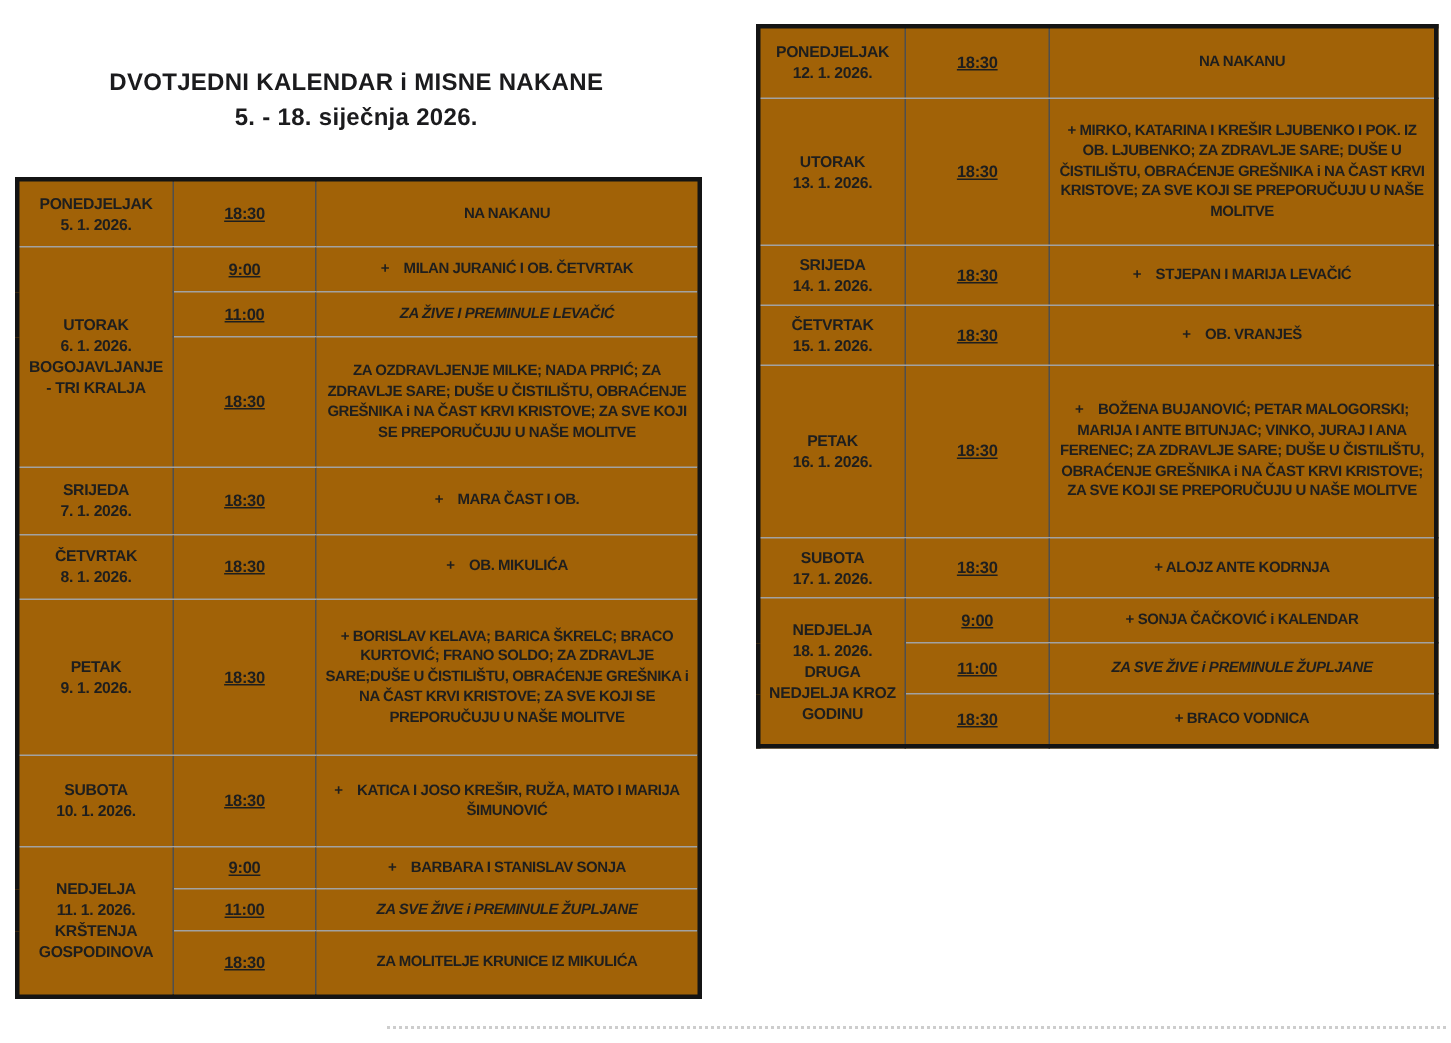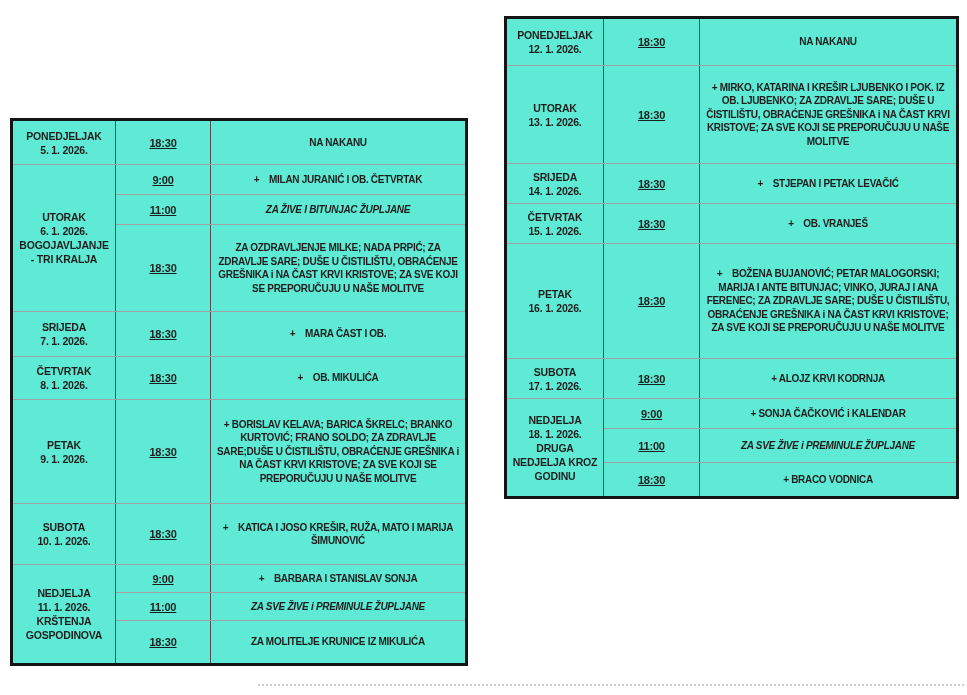--- a/index.html
+++ b/index.html
@@ -18,21 +18,21 @@
     position: absolute; left: 10px; top: 44px; width: 455px;
     text-align: center; font-weight: 700; font-size: 16px; line-height: 23px;
     letter-spacing: 0.2px; color: #1b1b1d;
   }
 
   table.cal {
     position: absolute;
     border-collapse: collapse;
     table-layout: fixed;
     border: 3px solid #141414;
-    background: #5eead4;
+    background: #a16207;
   }
   #week1 { left: 10px;  top: 118px; width: 455px; }
   #week2 { left: 504px; top: 16px;  width: 452px; }
 
   table.cal td {
     border-top: 1.5px solid #a2a2a2;
     border-bottom: 1.5px solid #a2a2a2;
     border-left: 1.5px solid #4f4f4f;
     border-right: 1.5px solid #4f4f4f;
     vertical-align: middle;
@@ -56,20 +56,22 @@
     position: absolute; left: 258px; top: 684px; width: 706px; height: 0;
     border-top: 2px dotted #cdcdcd;
   }
 </style>
 </head>
 <body>
 
 <div class="page">
 
   <div class="title">
+    <div>DVOTJEDNI KALENDAR i MISNE NAKANE</div>
+    <div>5. - 18. siječnja 2026.</div>
   </div>
 
   <table class="cal" id="week1">
     <colgroup>
         <col style="width:104px">
         <col style="width:95px">
         <col style="width:256px">
       </colgroup>
     <tbody>
       <tr style="height:45px">
@@ -81,21 +83,21 @@
       <tr style="height:30px">
         <td class="day" rowspan="3">UTORAK
 6. 1. 2026.
 BOGOJAVLJANJE
 - TRI KRALJA</td>
         <td class="time">9:00</td>
         <td class="intent">+ MILAN JURANIĆ I OB. ČETVRTAK</td>
       </tr>
       <tr style="height:30px">
         <td class="time">11:00</td>
-        <td class="intent italic">ZA ŽIVE I BITUNJAC ŽUPLJANE</td>
+        <td class="intent italic">ZA ŽIVE I PREMINULE LEVAČIĆ</td>
       </tr>
       <tr style="height:87px">
         <td class="time">18:30</td>
         <td class="intent">ZA OZDRAVLJENJE MILKE; NADA PRPIĆ; ZA ZDRAVLJE SARE; DUŠE U ČISTILIŠTU, OBRAĆENJE GREŠNIKA i NA ČAST KRVI KRISTOVE; ZA SVE KOJI SE PREPORUČUJU U NAŠE MOLITVE</td>
       </tr>
       <tr style="height:45px">
         <td class="day">SRIJEDA
 7. 1. 2026.</td>
         <td class="time">18:30</td>
         <td class="intent">+ MARA ČAST I OB.</td>
@@ -103,21 +105,21 @@
       <tr style="height:43px">
         <td class="day">ČETVRTAK
 8. 1. 2026.</td>
         <td class="time">18:30</td>
         <td class="intent">+ OB. MIKULIĆA</td>
       </tr>
       <tr style="height:104px">
         <td class="day">PETAK
 9. 1. 2026.</td>
         <td class="time">18:30</td>
-        <td class="intent">+ BORISLAV KELAVA; BARICA ŠKRELC; BRANKO KURTOVIĆ; FRANO SOLDO; ZA ZDRAVLJE SARE;DUŠE U ČISTILIŠTU, OBRAĆENJE GREŠNIKA i NA ČAST KRVI KRISTOVE; ZA SVE KOJI SE PREPORUČUJU U NAŠE MOLITVE</td>
+        <td class="intent">+ BORISLAV KELAVA; BARICA ŠKRELC; BRACO KURTOVIĆ; FRANO SOLDO; ZA ZDRAVLJE SARE;DUŠE U ČISTILIŠTU, OBRAĆENJE GREŠNIKA i NA ČAST KRVI KRISTOVE; ZA SVE KOJI SE PREPORUČUJU U NAŠE MOLITVE</td>
       </tr>
       <tr style="height:61px">
         <td class="day">SUBOTA
 10. 1. 2026.</td>
         <td class="time">18:30</td>
         <td class="intent">+ KATICA I JOSO KREŠIR, RUŽA, MATO I MARIJA ŠIMUNOVIĆ</td>
       </tr>
       <tr style="height:28px">
         <td class="day" rowspan="3">NEDJELJA
 11. 1. 2026.
@@ -153,39 +155,39 @@
       <tr style="height:98px">
         <td class="day">UTORAK
 13. 1. 2026.</td>
         <td class="time">18:30</td>
         <td class="intent">+ MIRKO, KATARINA I KREŠIR LJUBENKO I POK. IZ OB. LJUBENKO; ZA ZDRAVLJE SARE; DUŠE U ČISTILIŠTU, OBRAĆENJE GREŠNIKA i NA ČAST KRVI KRISTOVE; ZA SVE KOJI SE PREPORUČUJU U NAŠE MOLITVE</td>
       </tr>
       <tr style="height:40px">
         <td class="day">SRIJEDA
 14. 1. 2026.</td>
         <td class="time">18:30</td>
-        <td class="intent">+ STJEPAN I PETAK LEVAČIĆ</td>
+        <td class="intent">+ STJEPAN I MARIJA LEVAČIĆ</td>
       </tr>
       <tr style="height:40px">
         <td class="day">ČETVRTAK
 15. 1. 2026.</td>
         <td class="time">18:30</td>
         <td class="intent">+ OB. VRANJEŠ</td>
       </tr>
       <tr style="height:115px">
         <td class="day">PETAK
 16. 1. 2026.</td>
         <td class="time">18:30</td>
         <td class="intent">+ BOŽENA BUJANOVIĆ; PETAR MALOGORSKI; MARIJA I ANTE BITUNJAC; VINKO, JURAJ I ANA FERENEC; ZA ZDRAVLJE SARE; DUŠE U ČISTILIŠTU, OBRAĆENJE GREŠNIKA i NA ČAST KRVI KRISTOVE; ZA SVE KOJI SE PREPORUČUJU U NAŠE MOLITVE</td>
       </tr>
       <tr style="height:40px">
         <td class="day">SUBOTA
 17. 1. 2026.</td>
         <td class="time">18:30</td>
-        <td class="intent">+ ALOJZ KRVI KODRNJA</td>
+        <td class="intent">+ ALOJZ ANTE KODRNJA</td>
       </tr>
       <tr style="height:30px">
         <td class="day" rowspan="3">NEDJELJA
 18. 1. 2026.
 DRUGA
 NEDJELJA KROZ
 GODINU</td>
         <td class="time">9:00</td>
         <td class="intent">+ SONJA ČAČKOVIĆ i KALENDAR</td>
       </tr>

